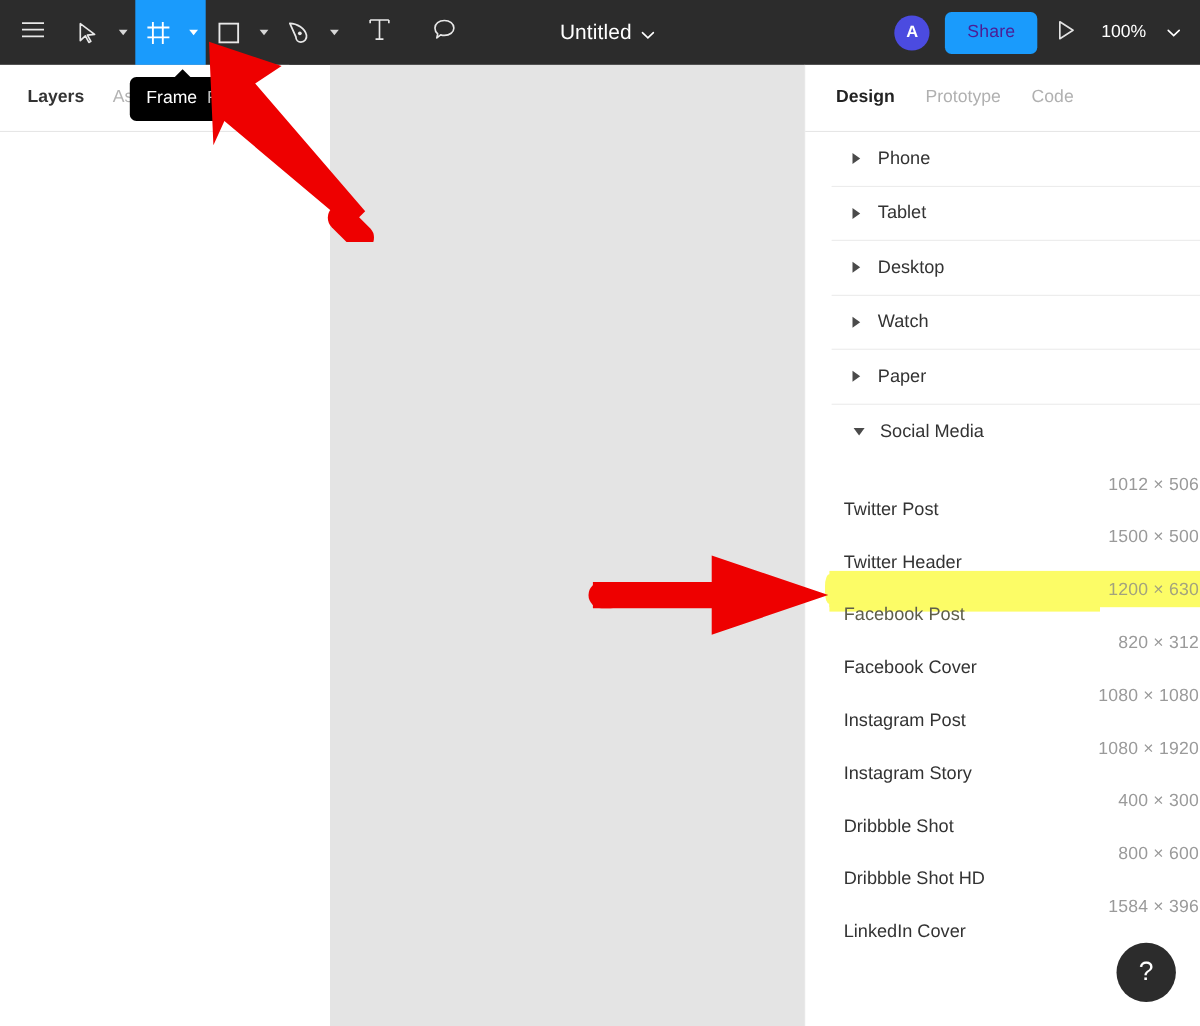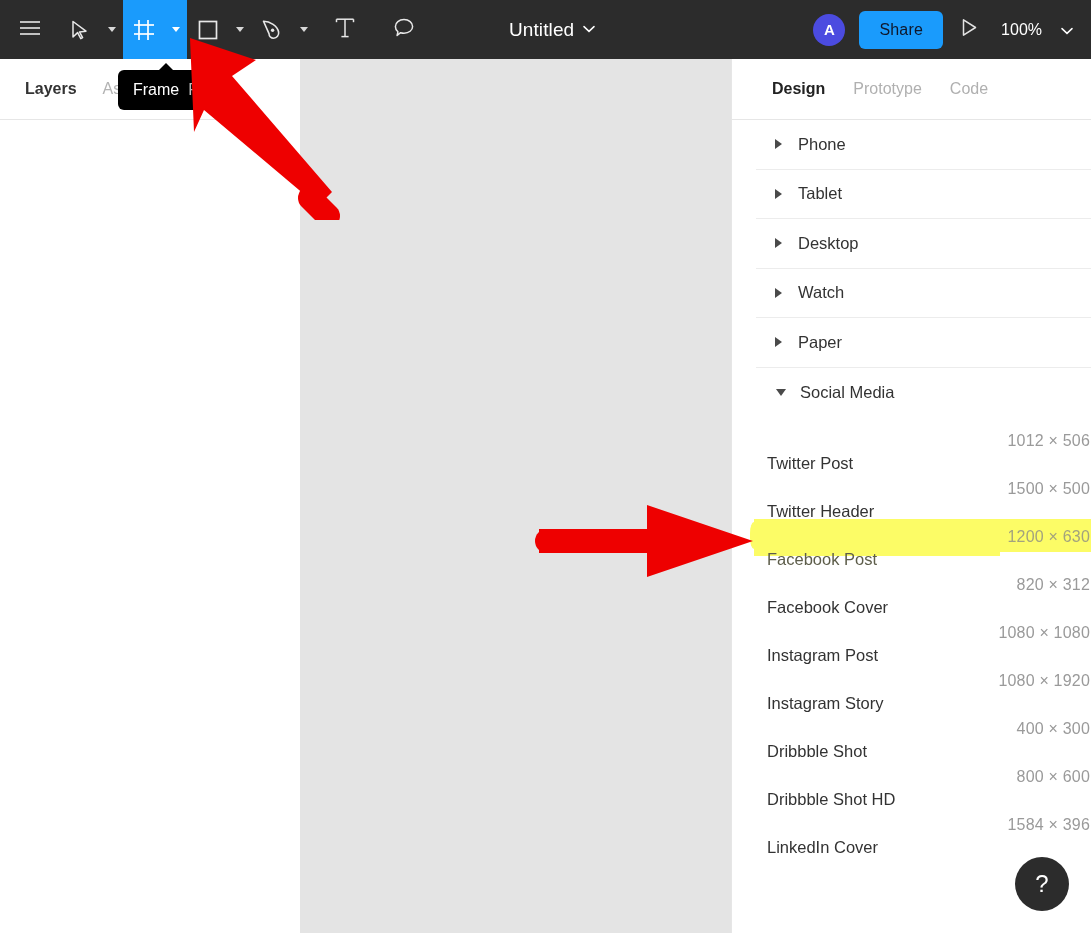--- a/index.html
+++ b/index.html
@@ -47,21 +47,21 @@
     width: 0; height: 0;
     border-left: 4.5px solid transparent;
     border-right: 4.5px solid transparent;
     border-top: 5px solid #d8d8d8;
   }
   .chev-w { border-top-color: #ffffff; }
 
   .doc-title {
     margin-left: 76px;
     display: flex;
-    align-items: flex-start;
+    align-items: flex-end;
     gap: 9px;
     cursor: pointer;
   }
   .doc-title .t {
     color: #ffffff;
     font-size: 19px;
     letter-spacing: .1px;
   }
   .tb-right {
     position: absolute;
@@ -77,21 +77,21 @@
     background: #4b4be0;
     color: #fff;
     font-size: 15px;
     font-weight: bold;
     display: flex; align-items: center; justify-content: center;
     margin-right: 14px;
     cursor: pointer;
   }
   .share-btn {
     background: #1a9bfc;
-    color: #0f172a;
+    color: #4c1d95;
     font-size: 16px;
     padding: 10px 20px;
     border-radius: 6px;
     cursor: pointer;
     letter-spacing: .2px;
   }
   .play-btn {
     width: 52px; height: 59px;
     display: flex; align-items: center; justify-content: center;
     cursor: pointer;
@@ -153,21 +153,21 @@
     top: 59px; right: 0;
     width: 360px; height: 874px;
     background: #ffffff;
     border-left: 1px solid #e6e6e6;
   }
   .right-tabs {
     height: 61px;
     border-bottom: 1px solid #e6e6e6;
     display: flex;
     align-items: center;
-    padding-left: 40px;
+    padding-left: 28px;
     gap: 28px;
   }
   .rtab { font-size: 16px; cursor: pointer; }
   .rtab.active { color: #222222; font-weight: bold; }
   .rtab.inactive { color: #b0b0b0; }
 
   .cat-row {
     height: 49.5px;
     display: flex;
     align-items: center;

